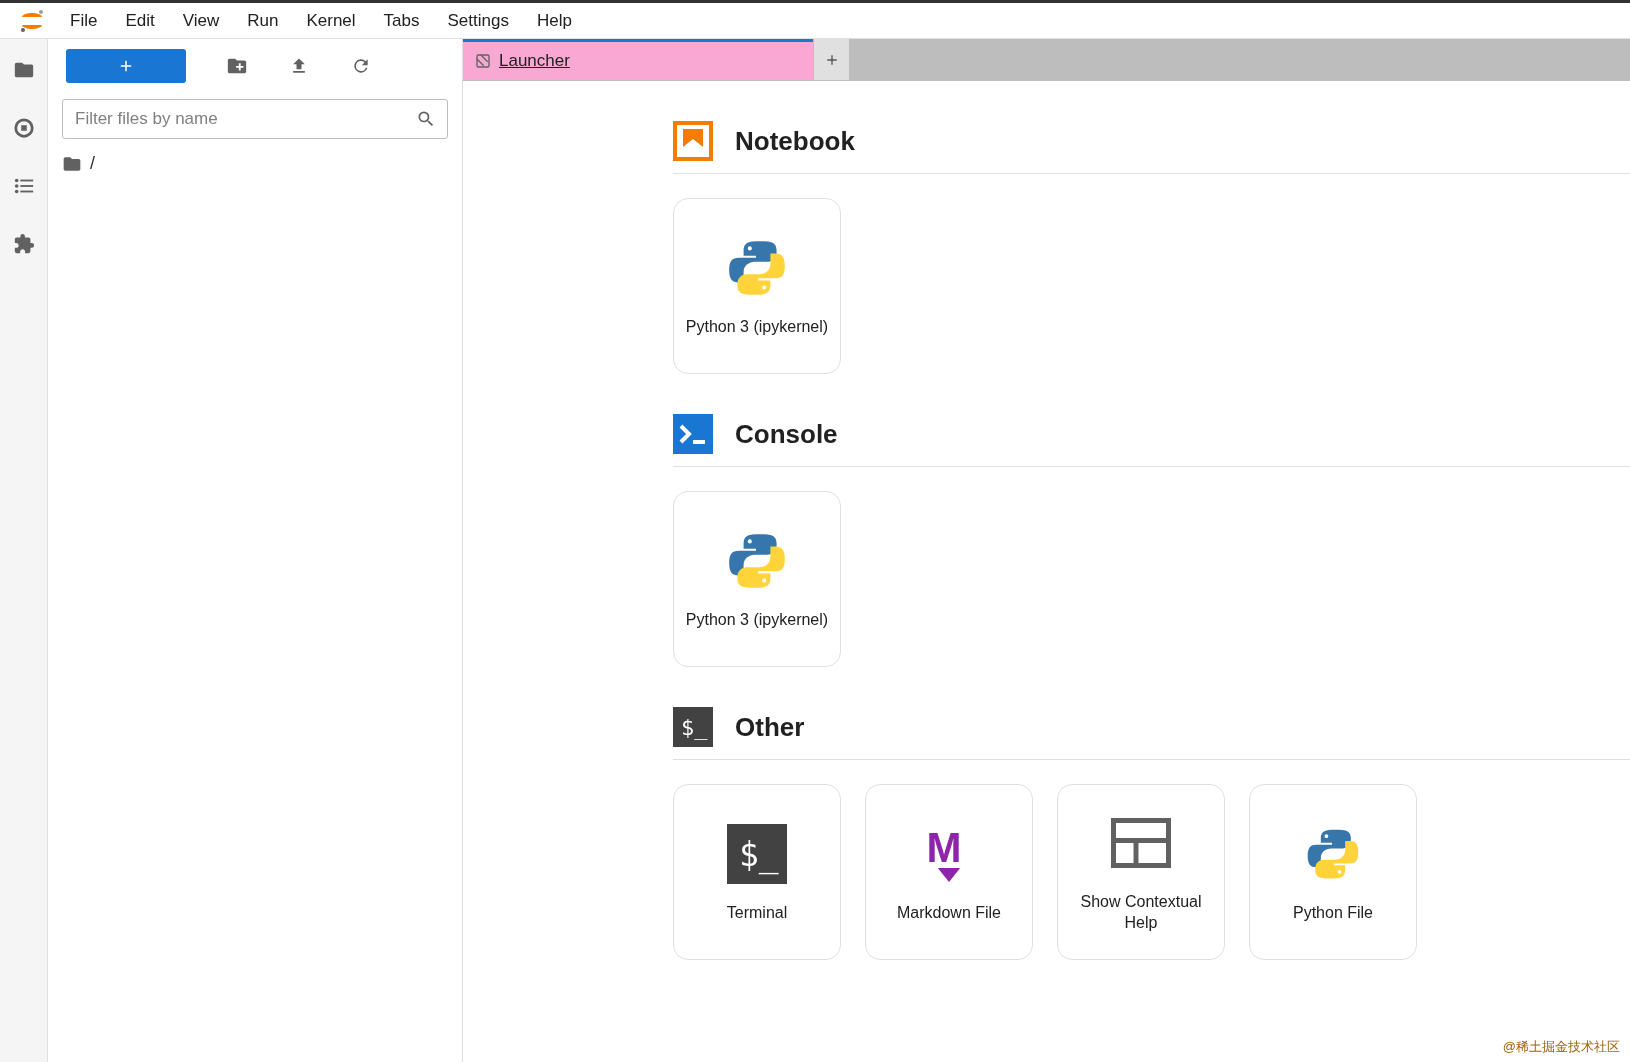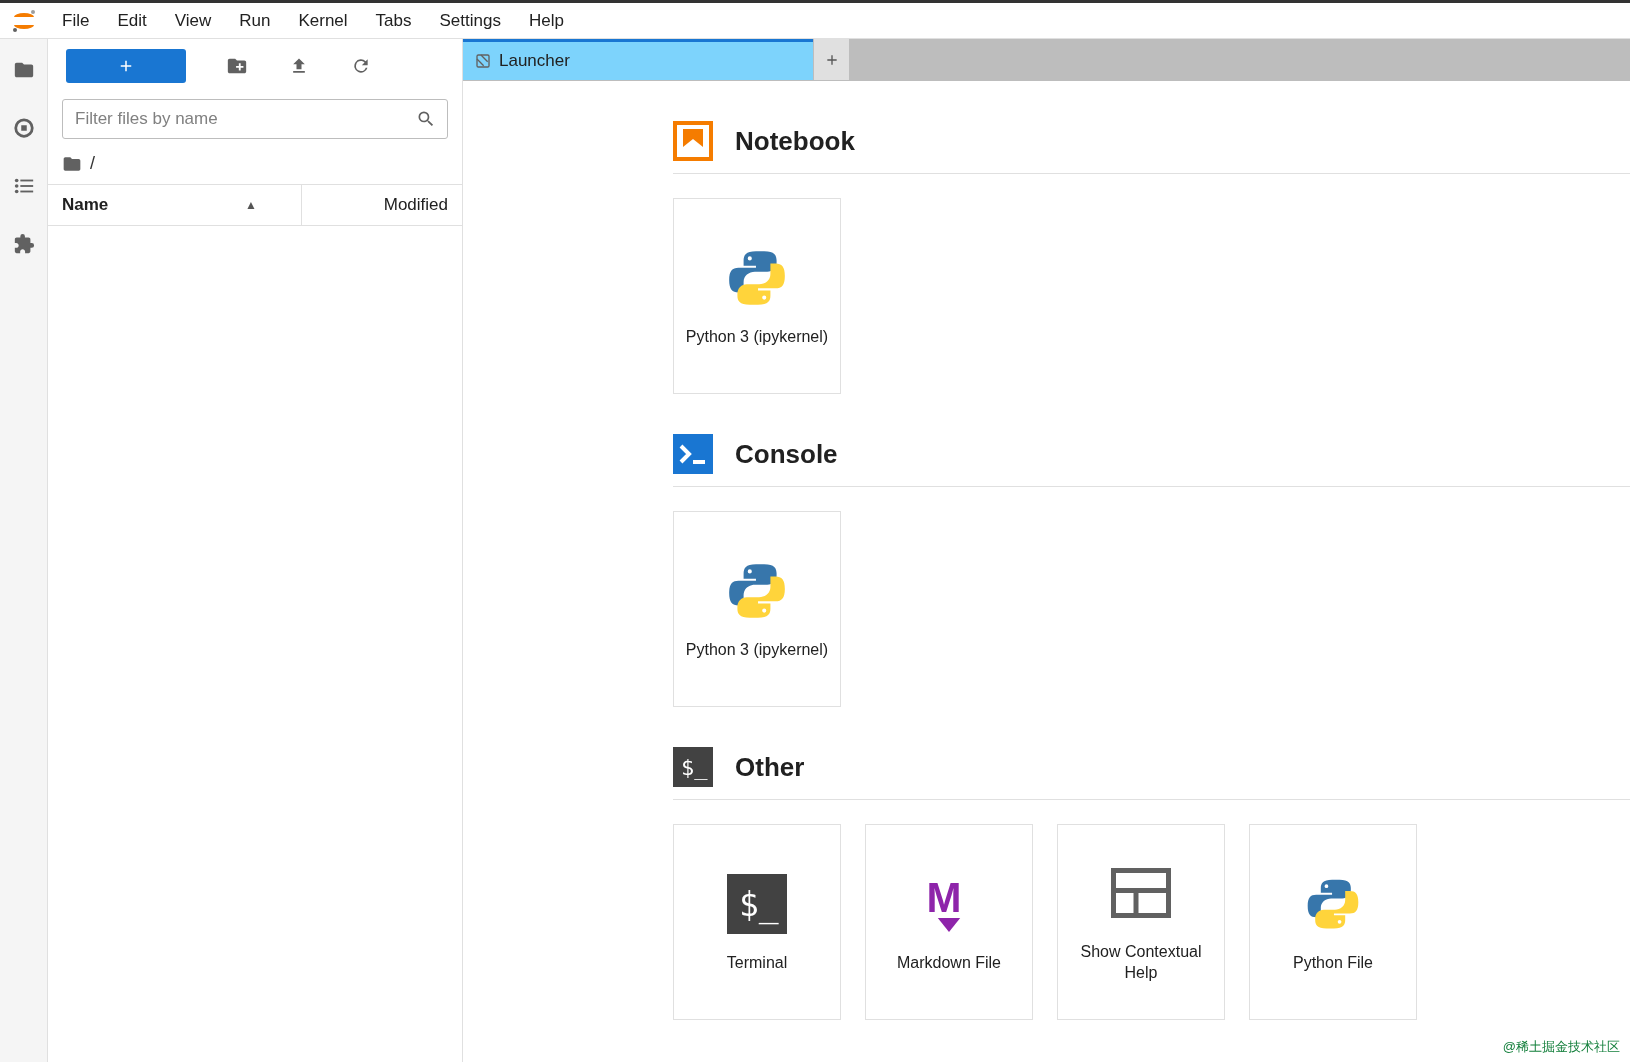--- a/index.html
+++ b/index.html
@@ -2,21 +2,21 @@
 <html><head>
 <meta charset="utf-8">
 <style>
 * { box-sizing: border-box; margin: 0; padding: 0; }
 body { font-family: -apple-system, BlinkMacSystemFont, "Segoe UI", Helvetica, Arial, sans-serif; font-size: 14px; color: #212121; background: #fff; width: 1630px; height: 1062px; overflow: hidden; position: relative; }
 
 
 .topbar { height: 3px; background: #333; }
 
 
-.menubar { height: 36px; display: flex; align-items: center; border-bottom: 1px solid #e0e0e0; padding-left: 6px; }
+.menubar { height: 36px; display: flex; align-items: center; border-bottom: 1px solid #e0e0e0; padding-left: 14px; }
 .logo { width: 28px; height: 28px; margin: 0 10px 0 4px; display:flex; align-items:center; justify-content:center; }
 .menu-item { padding: 0 14px; height: 36px; line-height: 36px; font-size: 17px; cursor: default; }
 
 
 .main { display: flex; height: calc(100% - 39px); }
 
 
 .rail { width: 48px; background: #f5f5f5; border-right: 1px solid #e0e0e0; display: flex; flex-direction: column; align-items: center; padding-top: 20px; gap: 36px; }
 .rail-icon { width: 22px; height: 22px; color: #616161; display:flex; align-items:center; justify-content:center; }
 
@@ -31,34 +31,34 @@
 .fb-filter .search-ic { position: absolute; right: 12px; top: 10px; width: 20px; height: 20px; color: #616161; }
 .fb-breadcrumb { display: flex; align-items: center; gap: 8px; padding: 14px 14px 10px 14px; font-size: 18px; color:#333;}
 .fb-header { display: flex; border-top: 1px solid #e0e0e0; border-bottom: 1px solid #e0e0e0; }
 .fb-col-name { flex: 1; padding: 10px 14px; font-weight: 600; font-size: 17px; display:flex; align-items:center; gap:10px; border-right:1px solid #e0e0e0;}
 .fb-col-mod { width: 160px; padding: 10px 14px; font-size: 17px; text-align: right; }
 .sort-caret { font-size: 12px; color:#555; margin-left:auto; margin-right:30px;}
 
 
 .workspace { flex: 1; display: flex; flex-direction: column; background: #fff; }
 .tabbar { height: 42px; background: #bdbdbd; display: flex; border-bottom: 1px solid #bdbdbd; }
-.tab { background: #7dd3fc; border-top: 3px solid #1976d2; width: 350px; display: flex; align-items: center; padding: 0 12px; font-size: 17px; gap: 8px; position:relative;}
+.tab { background: #f9a8d4; border-top: 3px solid #1976d2; width: 350px; display: flex; align-items: center; padding: 0 12px; font-size: 17px; gap: 8px; position:relative;text-decoration:underline;}
 .tab-add { width: 36px; background: #e0e0e0; border-left: 1px solid #bdbdbd; display:flex; align-items:center; justify-content:center; font-size:20px; color:#555; }
 
 .launcher { flex:1; overflow:auto; padding: 40px 0 40px 0; }
 .section { margin: 0 0 40px 210px; max-width: 1180px;}
 .section-head { display: flex; align-items: center; gap: 22px; padding-bottom: 12px; border-bottom: 1px solid #e0e0e0; }
 .section-icon { width: 40px; height: 40px; display:flex; align-items:center; justify-content:center; }
 .section-title { font-size: 26px; font-weight: 700; }
 .card-row { display: flex; gap: 24px; margin-top: 24px; }
-.card { width: 168px; height: 196px; border: 1px solid #e0e0e0; border-radius: 0; display: flex; flex-direction: column; align-items: center; justify-content: center; gap: 16px; cursor:pointer; }
+.card { width: 168px; height: 176px; border: 1px solid #e0e0e0; border-radius: 15px; display: flex; flex-direction: column; align-items: center; justify-content: center; gap: 16px; cursor:pointer; }
 .card-ic { width: 66px; height: 66px; display:flex; align-items:center; justify-content:center; }
 .card-label { font-size: 16px; text-align: center; line-height: 1.3; padding: 0 8px;}
 
-.watermark { position:absolute; right:10px; bottom:6px; color:#15803d; font-size:13px; }
+.watermark { position:absolute; right:10px; bottom:6px; color:#a16207; font-size:13px; }
 
 svg { display:block; }
 </style>
 </head>
 <body>
 
 <div class="topbar"></div>
 
 <div class="menubar">
   <div class="logo">
@@ -143,27 +143,20 @@
             <path d="M15.5 14h-.79l-.28-.27A6.471 6.471 0 0 0 16 9.5 6.5 6.5 0 1 0 9.5 16c1.61 0 3.09-.59 4.23-1.57l.27.28v.79l5 4.99L20.49 19l-4.99-5zm-6 0C7.01 14 5 11.99 5 9.5S7.01 5 9.5 5 14 7.01 14 9.5 11.99 14 9.5 14z"></path>
           </svg>
       </span>
     </div>
     <div class="fb-breadcrumb">
       <svg width="20" height="20" viewBox="0 0 24 24" fill="#616161">
           <path d="M10 4H4c-1.1 0-2 .9-2 2v12c0 1.1.9 2 2 2h16c1.1 0 2-.9 2-2V8c0-1.1-.9-2-2-2h-8l-2-2z"></path>
         </svg>
       <span>/</span>
     </div>
-    <div class="fb-header">
-      <div class="fb-col-name">
-        <span>Name</span>
-        <span class="sort-caret">▲</span>
-      </div>
-      <div class="fb-col-mod">Modified</div>
-    </div>
     <div style="flex:1"></div>
   </div>
 
   <div class="workspace">
     <div class="tabbar">
       <div class="tab">
         <svg width="16" height="16" viewBox="0 0 24 24" fill="none" stroke="#616161" stroke-width="2">
             <rect x="3" y="3" width="18" height="18" rx="2"></rect>
             <path d="M9 3l10 10M3 9l10 10" stroke="#616161"></path>
           </svg>

